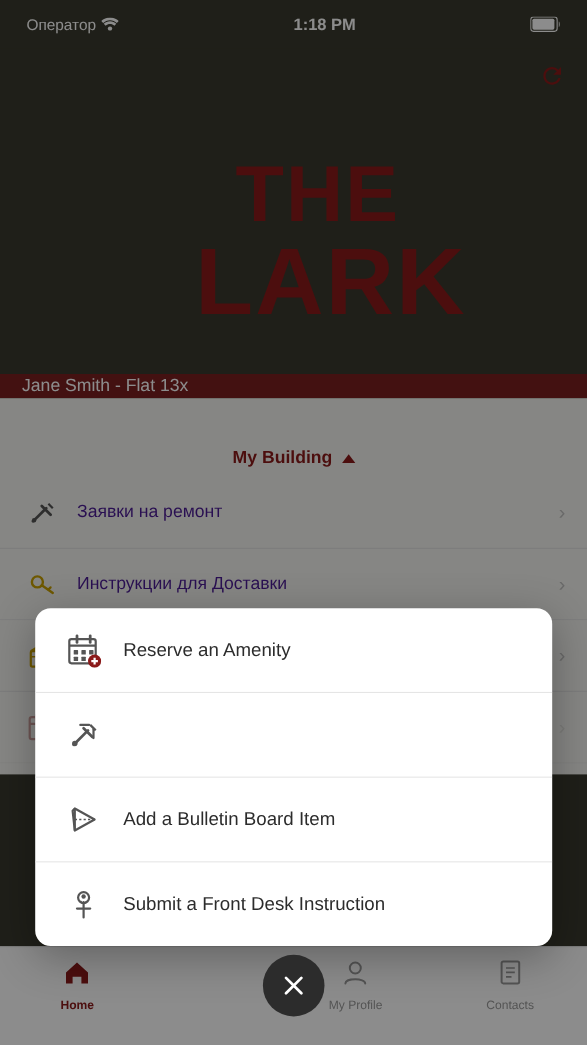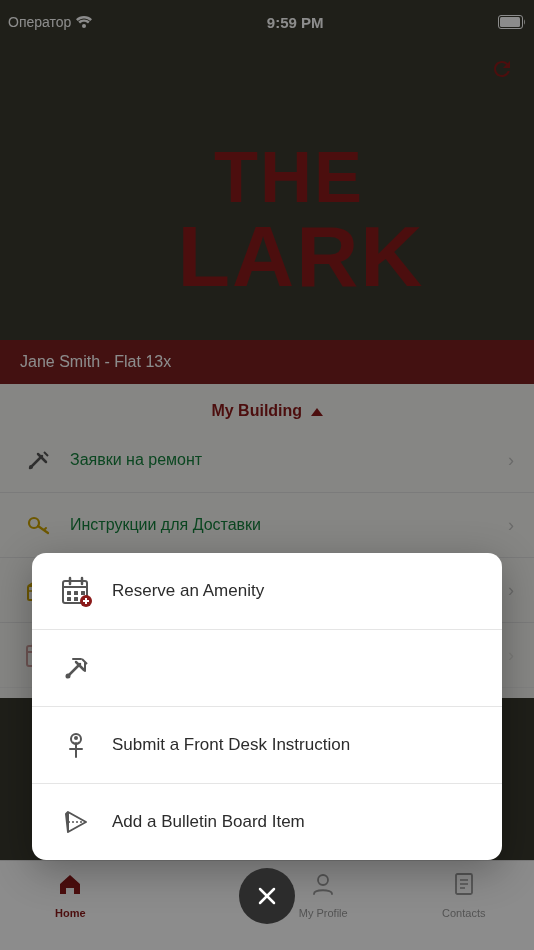--- a/index.html
+++ b/index.html
@@ -13,21 +13,21 @@
       position: relative;
     }
 
     
     .status-bar {
       height: 44px;
       background: #3a3a2e;
       display: flex;
       align-items: center;
       justify-content: space-between;
-      padding: 0 8px;
+      padding: 0 24px;
       color: #fff;
       font-size: 14px;
       font-weight: 500;
     }
     .status-left { display: flex; align-items: center; gap: 5px; }
     .status-center { font-weight: 600; font-size: 15px; }
     .status-right { display: flex; align-items: center; gap: 5px; }
 
     
     .app-header {
@@ -72,37 +72,38 @@
       text-transform: uppercase;
     }
     .hero-logo .lark-line {
       display: block;
       font-size: 86px;
     }
 
     
     .user-bar {
       background: #7a2020;
-      padding: 13px 20px;
+      padding: 2px 20px;
       color: #fff;
       font-size: 16px;
       font-weight: 500;
     }
 
     
     .menu-section {
       background: #f5f5f0;
       padding: 10px 0;
     }
     .section-header {
       text-align: center;
       padding: 8px 0;
       color: #8b1a1a;
       font-size: 16px;
       font-weight: 600;
+      margin-top: 28px;
     }
     .triangle-up {
       display: inline-block;
       width: 0;
       height: 0;
       border-left: 6px solid transparent;
       border-right: 6px solid transparent;
       border-bottom: 8px solid #8b1a1a;
       margin-left: 4px;
       vertical-align: middle;
@@ -121,21 +122,21 @@
       height: 36px;
       display: flex;
       align-items: center;
       justify-content: center;
       margin-right: 14px;
       font-size: 22px;
     }
     .menu-item-text {
       flex: 1;
       font-size: 16px;
-      color: #15803d;
+      color: #4c1d95;
     }
     .chevron {
       color: #c0c0c0;
       font-size: 18px;
     }
 
     
     .overlay {
       position: absolute;
       top: 0; left: 0; right: 0; bottom: 0;
@@ -244,21 +245,21 @@
 
 <div class="status-bar">
   <div class="status-left">
     <span>Оператор</span>
     <svg width="16" height="12" viewBox="0 0 16 12" fill="white">
       <path d="M8 2.4C5.6 2.4 3.4 3.4 1.8 5L0 3.2C2.1 1.2 4.9 0 8 0s5.9 1.2 8 3.2L14.2 5C12.6 3.4 10.4 2.4 8 2.4z"></path>
       <path d="M8 5.8c-1.5 0-2.9.6-3.9 1.6L2.3 5.6C3.7 4.3 5.8 3.4 8 3.4s4.3.9 5.7 2.2L12 7.4C10.9 6.4 9.5 5.8 8 5.8z"></path>
       <circle cx="8" cy="10" r="2"></circle>
     </svg>
   </div>
-  <div class="status-center">9:59 PM</div>
+  <div class="status-center">1:18 PM</div>
   <div class="status-right">
     <svg width="28" height="14" viewBox="0 0 28 14" fill="none">
       <rect x="0.5" y="0.5" width="24" height="13" rx="2.5" stroke="white" stroke-width="1"></rect>
       <rect x="2" y="2" width="20" height="10" rx="1.5" fill="white"></rect>
       <path d="M26 4.5v5c1.1-.5 1.1-4.5 0-5z" fill="white"></path>
     </svg>
   </div>
 </div>
 
 <div class="app-header">
@@ -372,39 +373,39 @@
         <circle cx="8" cy="24" r="2.5" fill="#555"></circle>
         <line x1="13" y1="7" x2="21" y2="7" stroke="#555" stroke-width="2" stroke-linecap="round"></line>
         <line x1="25" y1="11" x2="25" y2="19" stroke="#555" stroke-width="2" stroke-linecap="round"></line>
       </svg>
     </div>
   </div>
 
   <div class="popup-item">
     <div class="popup-icon">
       <svg width="32" height="32" viewBox="0 0 32 32" fill="none">
+        <path d="M6 8 L8 6 L26 16 L8 26 Z" stroke="#555" stroke-width="2" fill="none" stroke-linejoin="round"></path>
+        <line x1="8" y1="6" x2="8" y2="26" stroke="#555" stroke-width="2"></line>
+        <line x1="8" y1="16" x2="26" y2="16" stroke="#555" stroke-width="1.5" stroke-dasharray="2,2"></line>
+      </svg>
+    </div>
+    <span class="popup-text">Add a Bulletin Board Item</span>
+  </div>
+
+  <div class="popup-item">
+    <div class="popup-icon">
+      <svg width="32" height="32" viewBox="0 0 32 32" fill="none">
         <circle cx="16" cy="10" r="5" stroke="#555" stroke-width="2"></circle>
         <line x1="16" y1="14" x2="16" y2="28" stroke="#555" stroke-width="2" stroke-linecap="round"></line>
         <line x1="10" y1="20" x2="22" y2="20" stroke="#555" stroke-width="2" stroke-linecap="round"></line>
         <circle cx="16" cy="9" r="2" fill="#555"></circle>
         <path d="M13 13 Q16 17 19 13" stroke="#555" stroke-width="1.5" fill="none"></path>
       </svg>
     </div>
     <span class="popup-text">Submit a Front Desk Instruction</span>
-  </div>
-
-  <div class="popup-item">
-    <div class="popup-icon">
-      <svg width="32" height="32" viewBox="0 0 32 32" fill="none">
-        <path d="M6 8 L8 6 L26 16 L8 26 Z" stroke="#555" stroke-width="2" fill="none" stroke-linejoin="round"></path>
-        <line x1="8" y1="6" x2="8" y2="26" stroke="#555" stroke-width="2"></line>
-        <line x1="8" y1="16" x2="26" y2="16" stroke="#555" stroke-width="1.5" stroke-dasharray="2,2"></line>
-      </svg>
-    </div>
-    <span class="popup-text">Add a Bulletin Board Item</span>
   </div>
 
 </div>
 
 <div class="close-btn">
   <svg width="24" height="24" viewBox="0 0 24 24" fill="white">
     <line x1="5" y1="5" x2="19" y2="19" stroke="white" stroke-width="2.5" stroke-linecap="round"></line>
     <line x1="19" y1="5" x2="5" y2="19" stroke="white" stroke-width="2.5" stroke-linecap="round"></line>
   </svg>
 </div>

